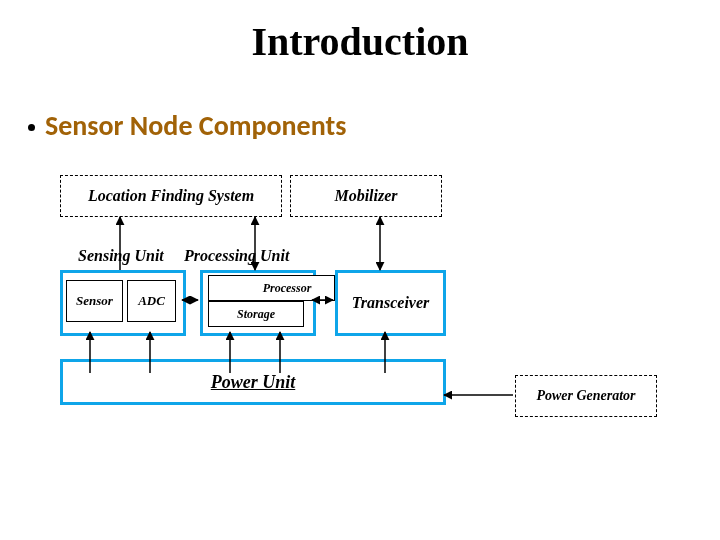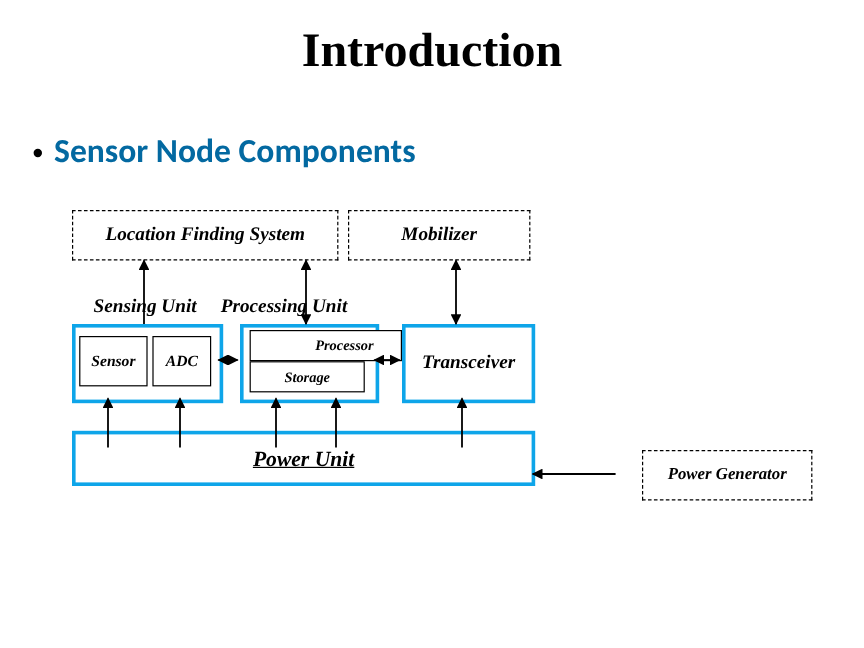--- a/index.html
+++ b/index.html
@@ -1,20 +1,20 @@
 <!DOCTYPE html>
 <html><head>
 <meta charset="utf-8">
 <style>
   html,body{margin:0;padding:0;width:720px;height:540px;background:#fff;font-family:"Times New Roman",Times,serif;color:#000;}
   .slide{position:relative;width:720px;height:540px;}
   .title{position:absolute;left:0;right:0;top:18px;text-align:center;font-family:Liberation Serif, serif;font-weight:700;font-size:40px;}
   .bullet-row{position:absolute;left:28px;top:108px;display:flex;align-items:center;gap:10px;}
   .bullet-dot{width:7px;height:7px;border-radius:50%;background:#000;flex:none;margin-top:4px;}
-  .bullet-text{font-family:Calibri,Arial,sans-serif;font-weight:700;font-size:28px;color:#0369a1;}
+  .bullet-text{font-family:Calibri,Arial,sans-serif;font-weight:700;font-size:28px;color:#a16207;}
   .diagram{position:absolute;left:60px;top:175px;width:600px;height:280px;}
   .box{position:absolute;border:3px solid #0ea5e9;background:#fff;display:flex;align-items:center;justify-content:center;text-align:center;}
   .dashed{border:1px dashed #000;}
   .lbl{font-style:italic;font-weight:700;}
   .f18{font-size:18px;}
   .f16{font-size:16px;}
   .f14{font-size:14px;}
   .f13{font-size:13px;}
   .f12{font-size:12px;}
   .headlbl{position:absolute;}
@@ -61,21 +61,21 @@
     </div>
 
     <div class="box" style="left:275px;top:95px;width:105px;height:60px;">
       <span class="lbl f16">Transceiver</span>
     </div>
 
     <div class="box" style="left:0px;top:184px;width:380px;height:40px;text-decoration:underline;">
       <span class="lbl f18">Power Unit</span>
     </div>
 
-    <div class="box dashed" style="left:475px;top:200px;width:140px;height:40px;">
+    <div class="box dashed" style="left:455px;top:200px;width:140px;height:40px;">
       <span class="lbl f14">Power Generator</span>
     </div>
 
     <svg class="arrows" viewBox="0 0 600 280">
       <defs>
         <marker id="ah" viewBox="0 0 10 10" refX="9" refY="5" markerWidth="6" markerHeight="6" orient="auto-start-reverse">
           <path d="M0,0 L10,5 L0,10 z" fill="#000"></path>
         </marker>
       </defs>
 

